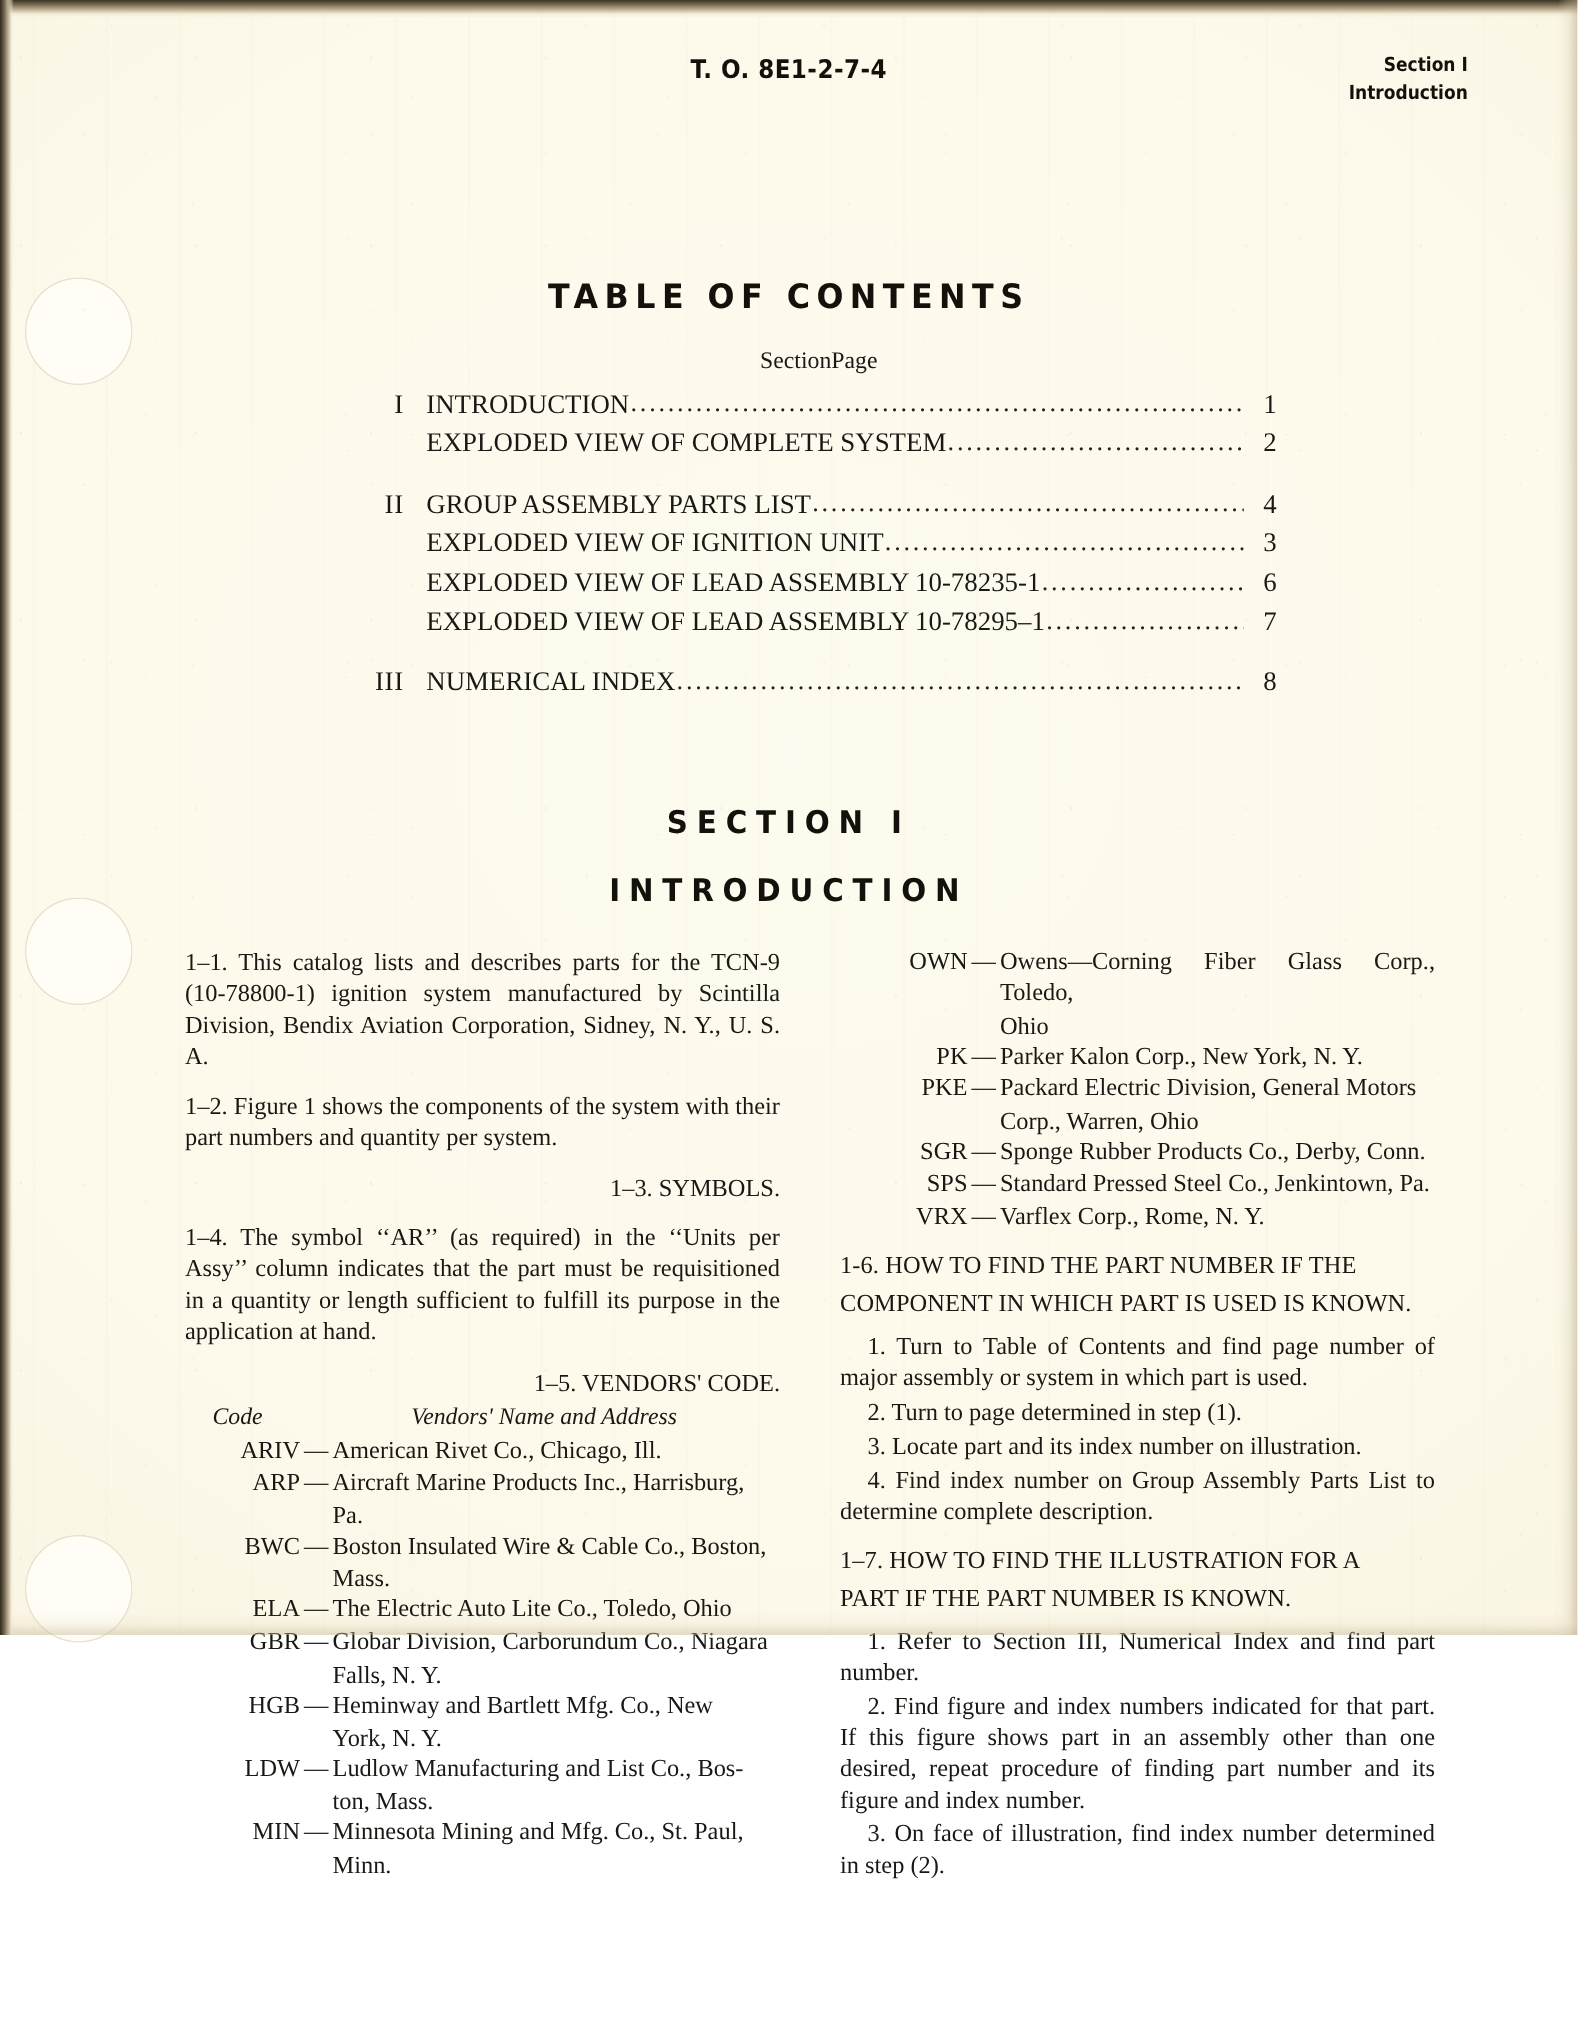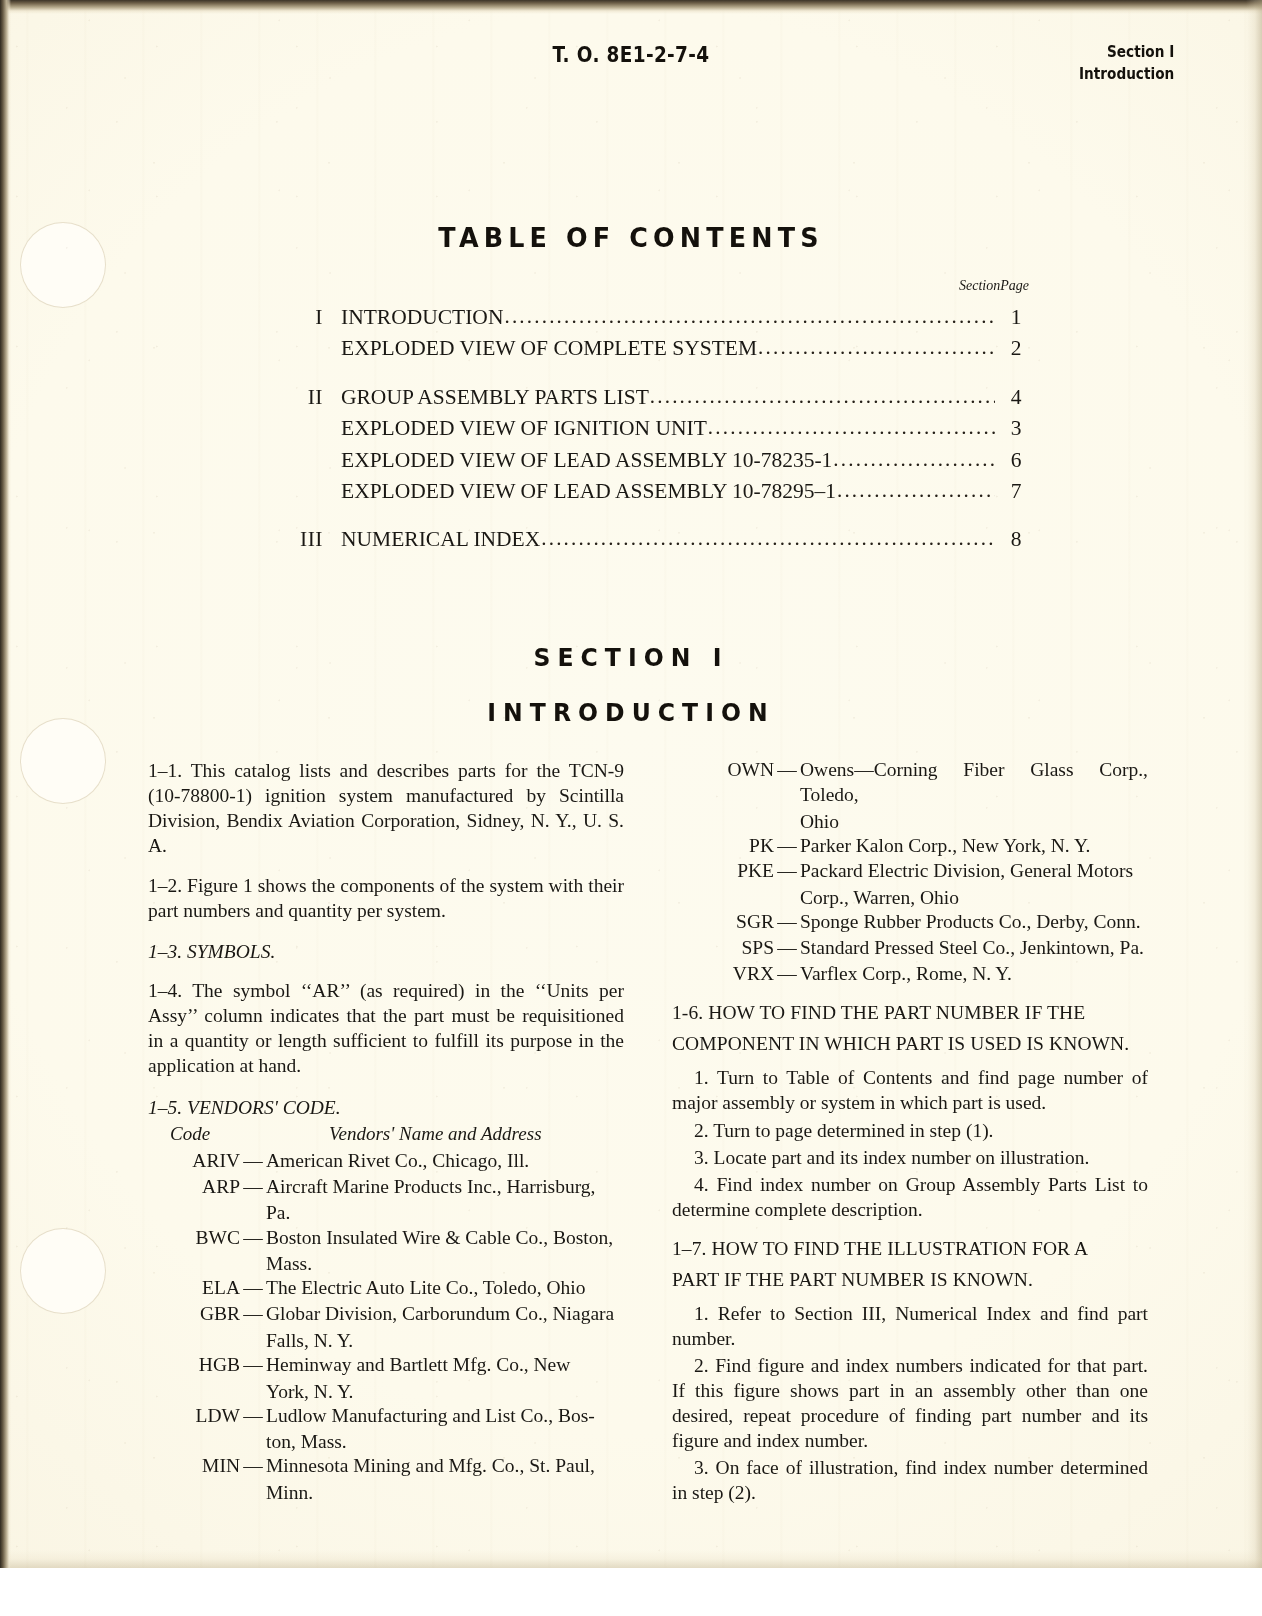--- a/index.html
+++ b/index.html
@@ -12,21 +12,21 @@
     height: 1616px;
     overflow: hidden;
     font-family: "Liberation Serif", "DejaVu Serif", serif;
     color: #1a1814;
   }
 
   
   #page {
     position: relative;
     width: 1262px;
-    height: 1568px;
+    height: 1308px;
     background:
       
       repeating-linear-gradient(90deg,
         rgba(200,185,150,0.00) 0px,
         rgba(200,185,150,0.00) 26px,
         rgba(198,182,145,0.055) 27px,
         rgba(200,185,150,0.00) 29px,
         rgba(200,185,150,0.00) 58px),
       
       radial-gradient(125% 108% at 50% 46%,
@@ -143,23 +143,22 @@
   }
 
   .toc {
     position: absolute;
     top: 278px;
     left: 281px;
     width: 752px;
   }
   .toc-head {
     display: flex;
-    justify-content: flex-end;
-    font-style: italic;
-    font-size: 14px;
+    justify-content: center;
+    font-size: 19px;
     margin-bottom: 8px;
   }
   .toc-head .h-page { padding-right: 4px; }
 
   .toc-row {
     display: flex;
     align-items: baseline;
     font-size: 21.5px;
     line-height: 1.46;
     white-space: nowrap;
@@ -228,22 +227,21 @@
     line-height: 1.285;
   }
 
   p.para {
     margin: 0 0 15px 0;
     text-align: justify;
     text-justify: inter-word;
   }
   p.head {
     margin: 16px 0 14px 0;
-    text-align: left;
-    font-style: italic;
+    text-align: right;
   }
   p.head-wrap {
     margin: 0 0 6px 0;
     text-align: left;
     letter-spacing: 0.1px;
   }
   p.step {
     margin: 0 0 2px 0;
     text-indent: 22px;
     text-align: justify;

